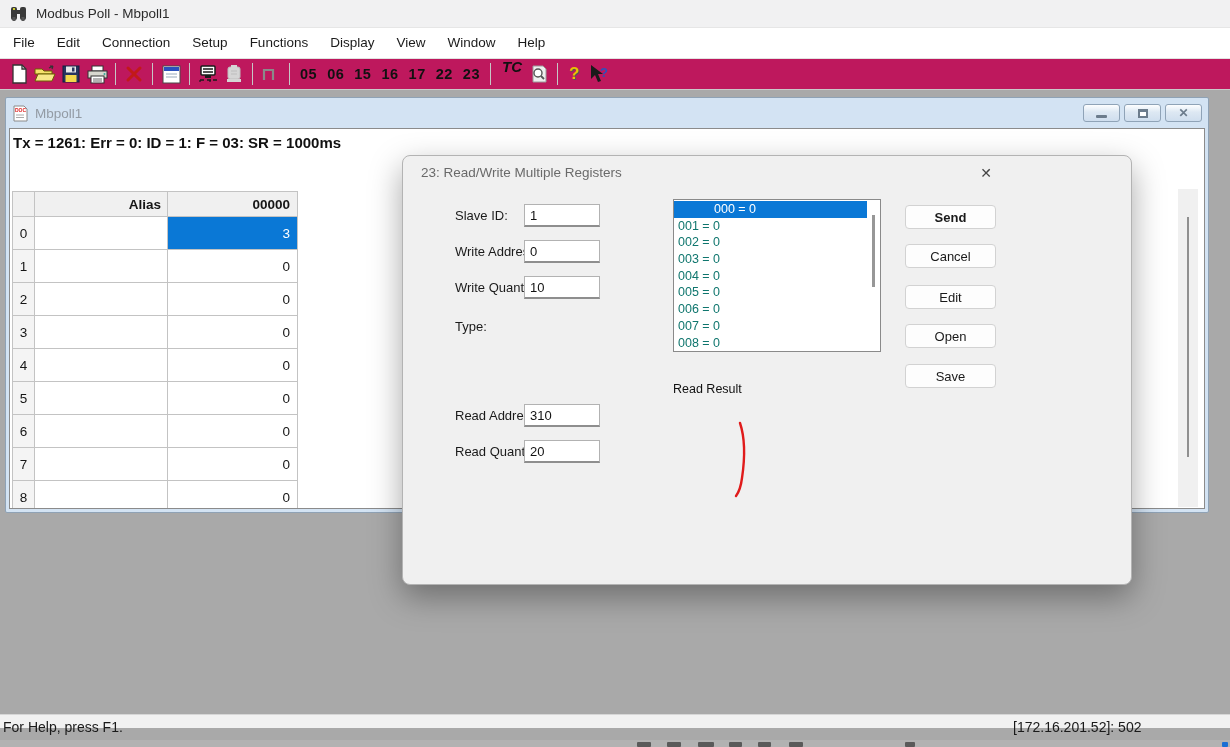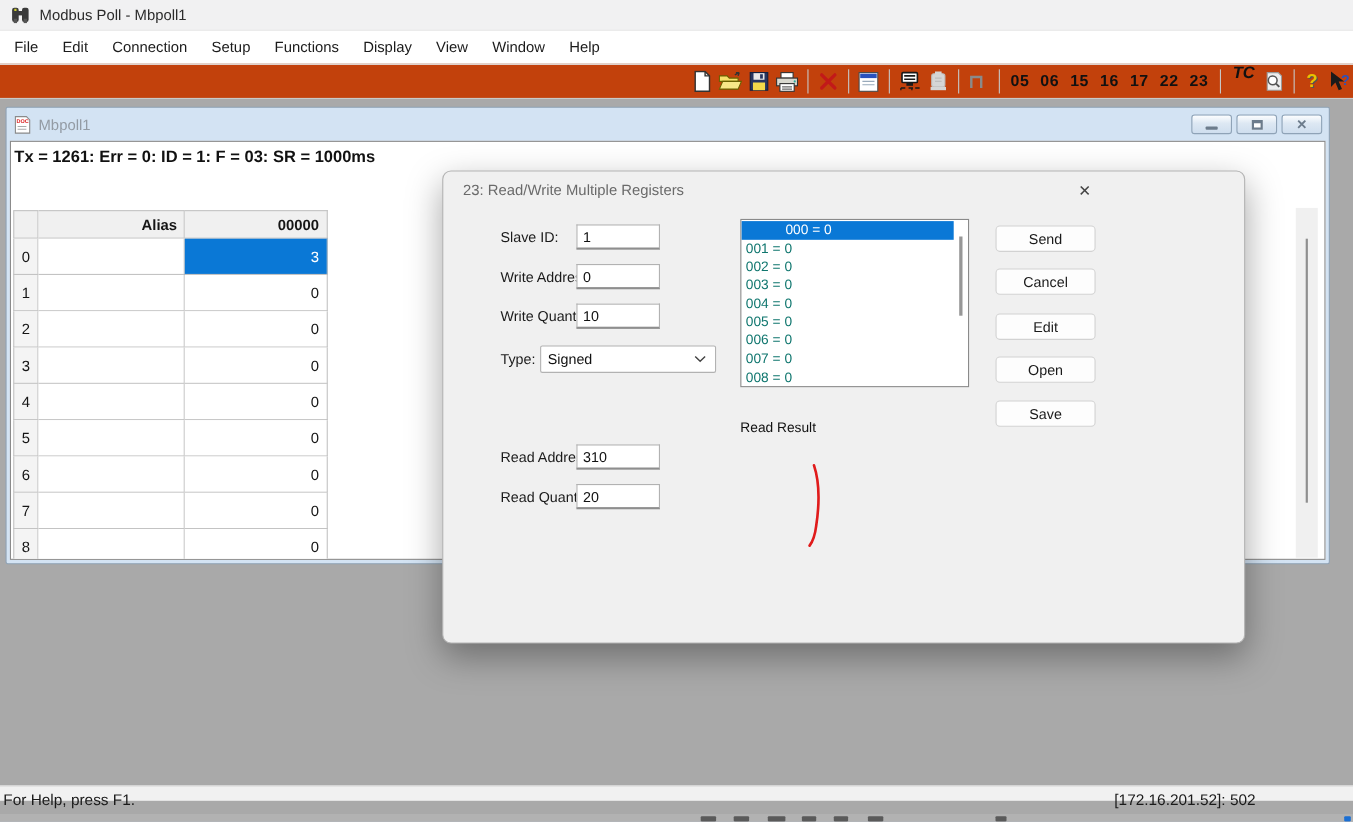--- a/index.html
+++ b/index.html
@@ -9,21 +9,21 @@
   
   .titlebar { position:absolute; left:0; top:0; width:1230px; height:28px; background:#f1f1f2; display:flex; align-items:center; border-bottom:1px solid #e6e6e6; }
   .titlebar .app-icon { margin-left:9px; width:20px; height:18px; }
   .titlebar .title-text { margin-left:7px; font-size:13.5px; color:#2b2b2b; }
 
   
   .menubar { position:absolute; left:0; top:28px; width:1230px; height:30px; background:#ffffff; display:flex; align-items:center; padding-left:2px; }
   .menu-item { padding:0 11px; font-size:13.5px; color:#1b1b1b; line-height:30px; cursor:default; }
 
   
-  .toolbar { position:absolute; left:0; top:58px; width:1230px; height:32px; background:#c2410c; border-top:1px solid #e2e2e2; border-bottom:1px solid #c9c9c9; display:flex; align-items:center; padding-left:6px;justify-content:flex-end; }
+  .toolbar { position:absolute; left:0; top:58px; width:1230px; height:32px; background:#be185d; border-top:1px solid #e2e2e2; border-bottom:1px solid #c9c9c9; display:flex; align-items:center; padding-left:6px; }
   .tbtn { width:26px; height:26px; display:flex; align-items:center; justify-content:center; }
   .tsep { width:1px; height:22px; background:#c6c6c6; margin:0 5px; }
   .fcode { font-size:14.5px; font-weight:bold; color:#111; margin:0 5px; letter-spacing:0.5px; }
   .tc-label { font-size:15px; font-weight:bold; color:#111; margin:0 4px 16px 6px;font-style:italic; }
   .help-q { font-size:17px; font-weight:bold; color:#e8c400; text-shadow:1px 1px 0 #555; margin:0 6px; }
 
   
   .mdi { position:absolute; left:0; top:90px; width:1230px; height:624px; background:#a9a9a9; }
 
   
@@ -298,26 +298,20 @@
   <label class="dlg-label" style="top:52px;">Slave ID:</label>
   <input class="dlg-input" style="top: 48px;" value="1">
 
   <label class="dlg-label" style="top:88px;">Write Address:</label>
   <input class="dlg-input" style="top: 84px;" value="0">
 
   <label class="dlg-label" style="top:124px;">Write Quantity:</label>
   <input class="dlg-input" style="top: 120px;" value="10">
 
   <label class="dlg-label" style="top:163px;">Type:</label>
-  <div class="combo">
-    <span>Signed</span>
-    <svg class="chev" width="11" height="7" viewBox="0 0 11 7">
-        <path d="M1 1 L5.5 5.5 L10 1" fill="none" stroke="#444" stroke-width="1.3"></path>
-      </svg>
-  </div>
 
   <label class="dlg-label" style="top:252px;">Read Address:</label>
   <input class="dlg-input" style="top: 248px;" value="310">
 
   <label class="dlg-label" style="top:288px;">Read Quantity:</label>
   <input class="dlg-input" style="top: 284px;" value="20">
 
   <div class="listbox" style="top:43px;">
     <div class="lb-item sel">000 = 0</div>
     <div class="lb-item">001 = 0</div>
@@ -331,21 +325,21 @@
     <span class="lb-thumb" style="right:5px; top:15px; height:72px;"></span>
   </div>
 
   <span class="read-label">Read Result</span>
 
 
   <svg class="annot" width="208" height="153" viewBox="0 0 208 153">
     <path d="M67 23 C 72 38, 72 58, 69 78 C 68 86, 66 92, 63 96" fill="none" stroke="#e01b1b" stroke-width="2.4" stroke-linecap="round"></path>
   </svg>
 
-  <button class="dlg-btn" style="top:49px;">Send</button>
+  <button class="dlg-btn" style="top:49px;font-weight:bold;">Send</button>
   <button class="dlg-btn" style="top:88px;">Cancel</button>
   <button class="dlg-btn" style="top:129px;">Edit</button>
   <button class="dlg-btn" style="top:168px;">Open</button>
   <button class="dlg-btn" style="top:208px;">Save</button>
 </div>
 
 <div class="statusbar">
   <span class="status-left">For Help, press F1.</span>
   <span class="status-right">[172.16.201.52]: 502</span>
 </div>

